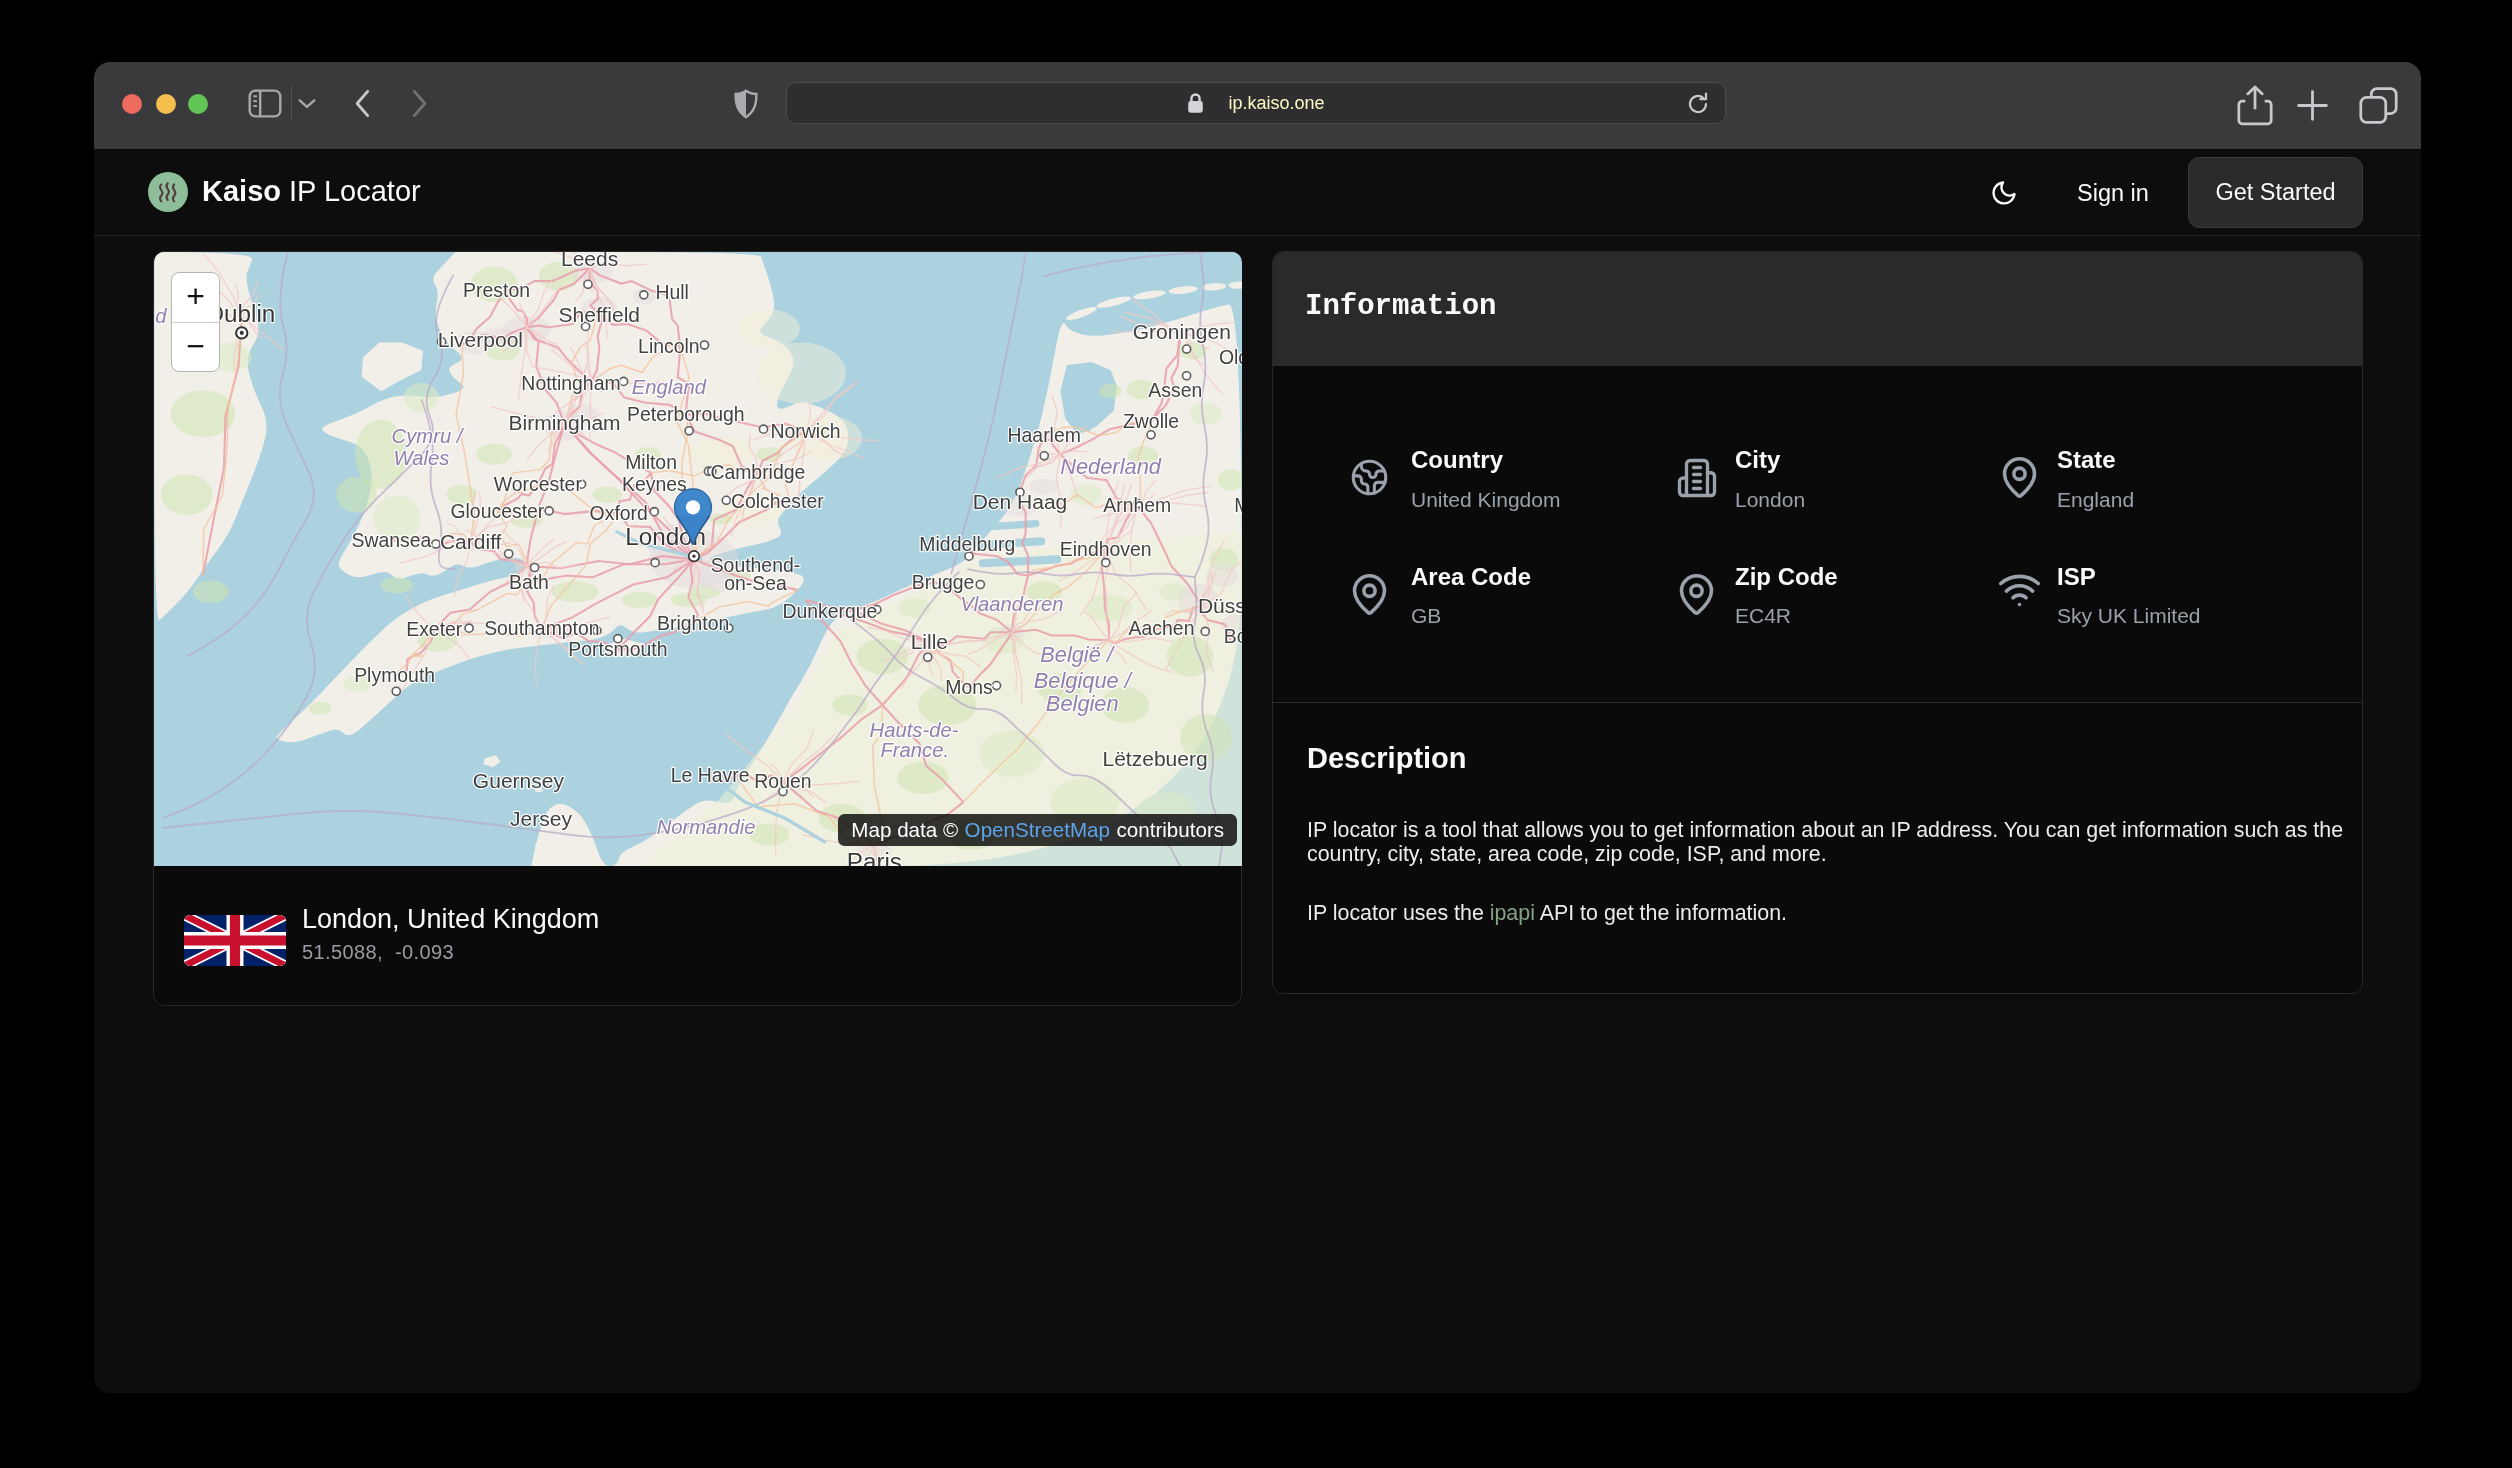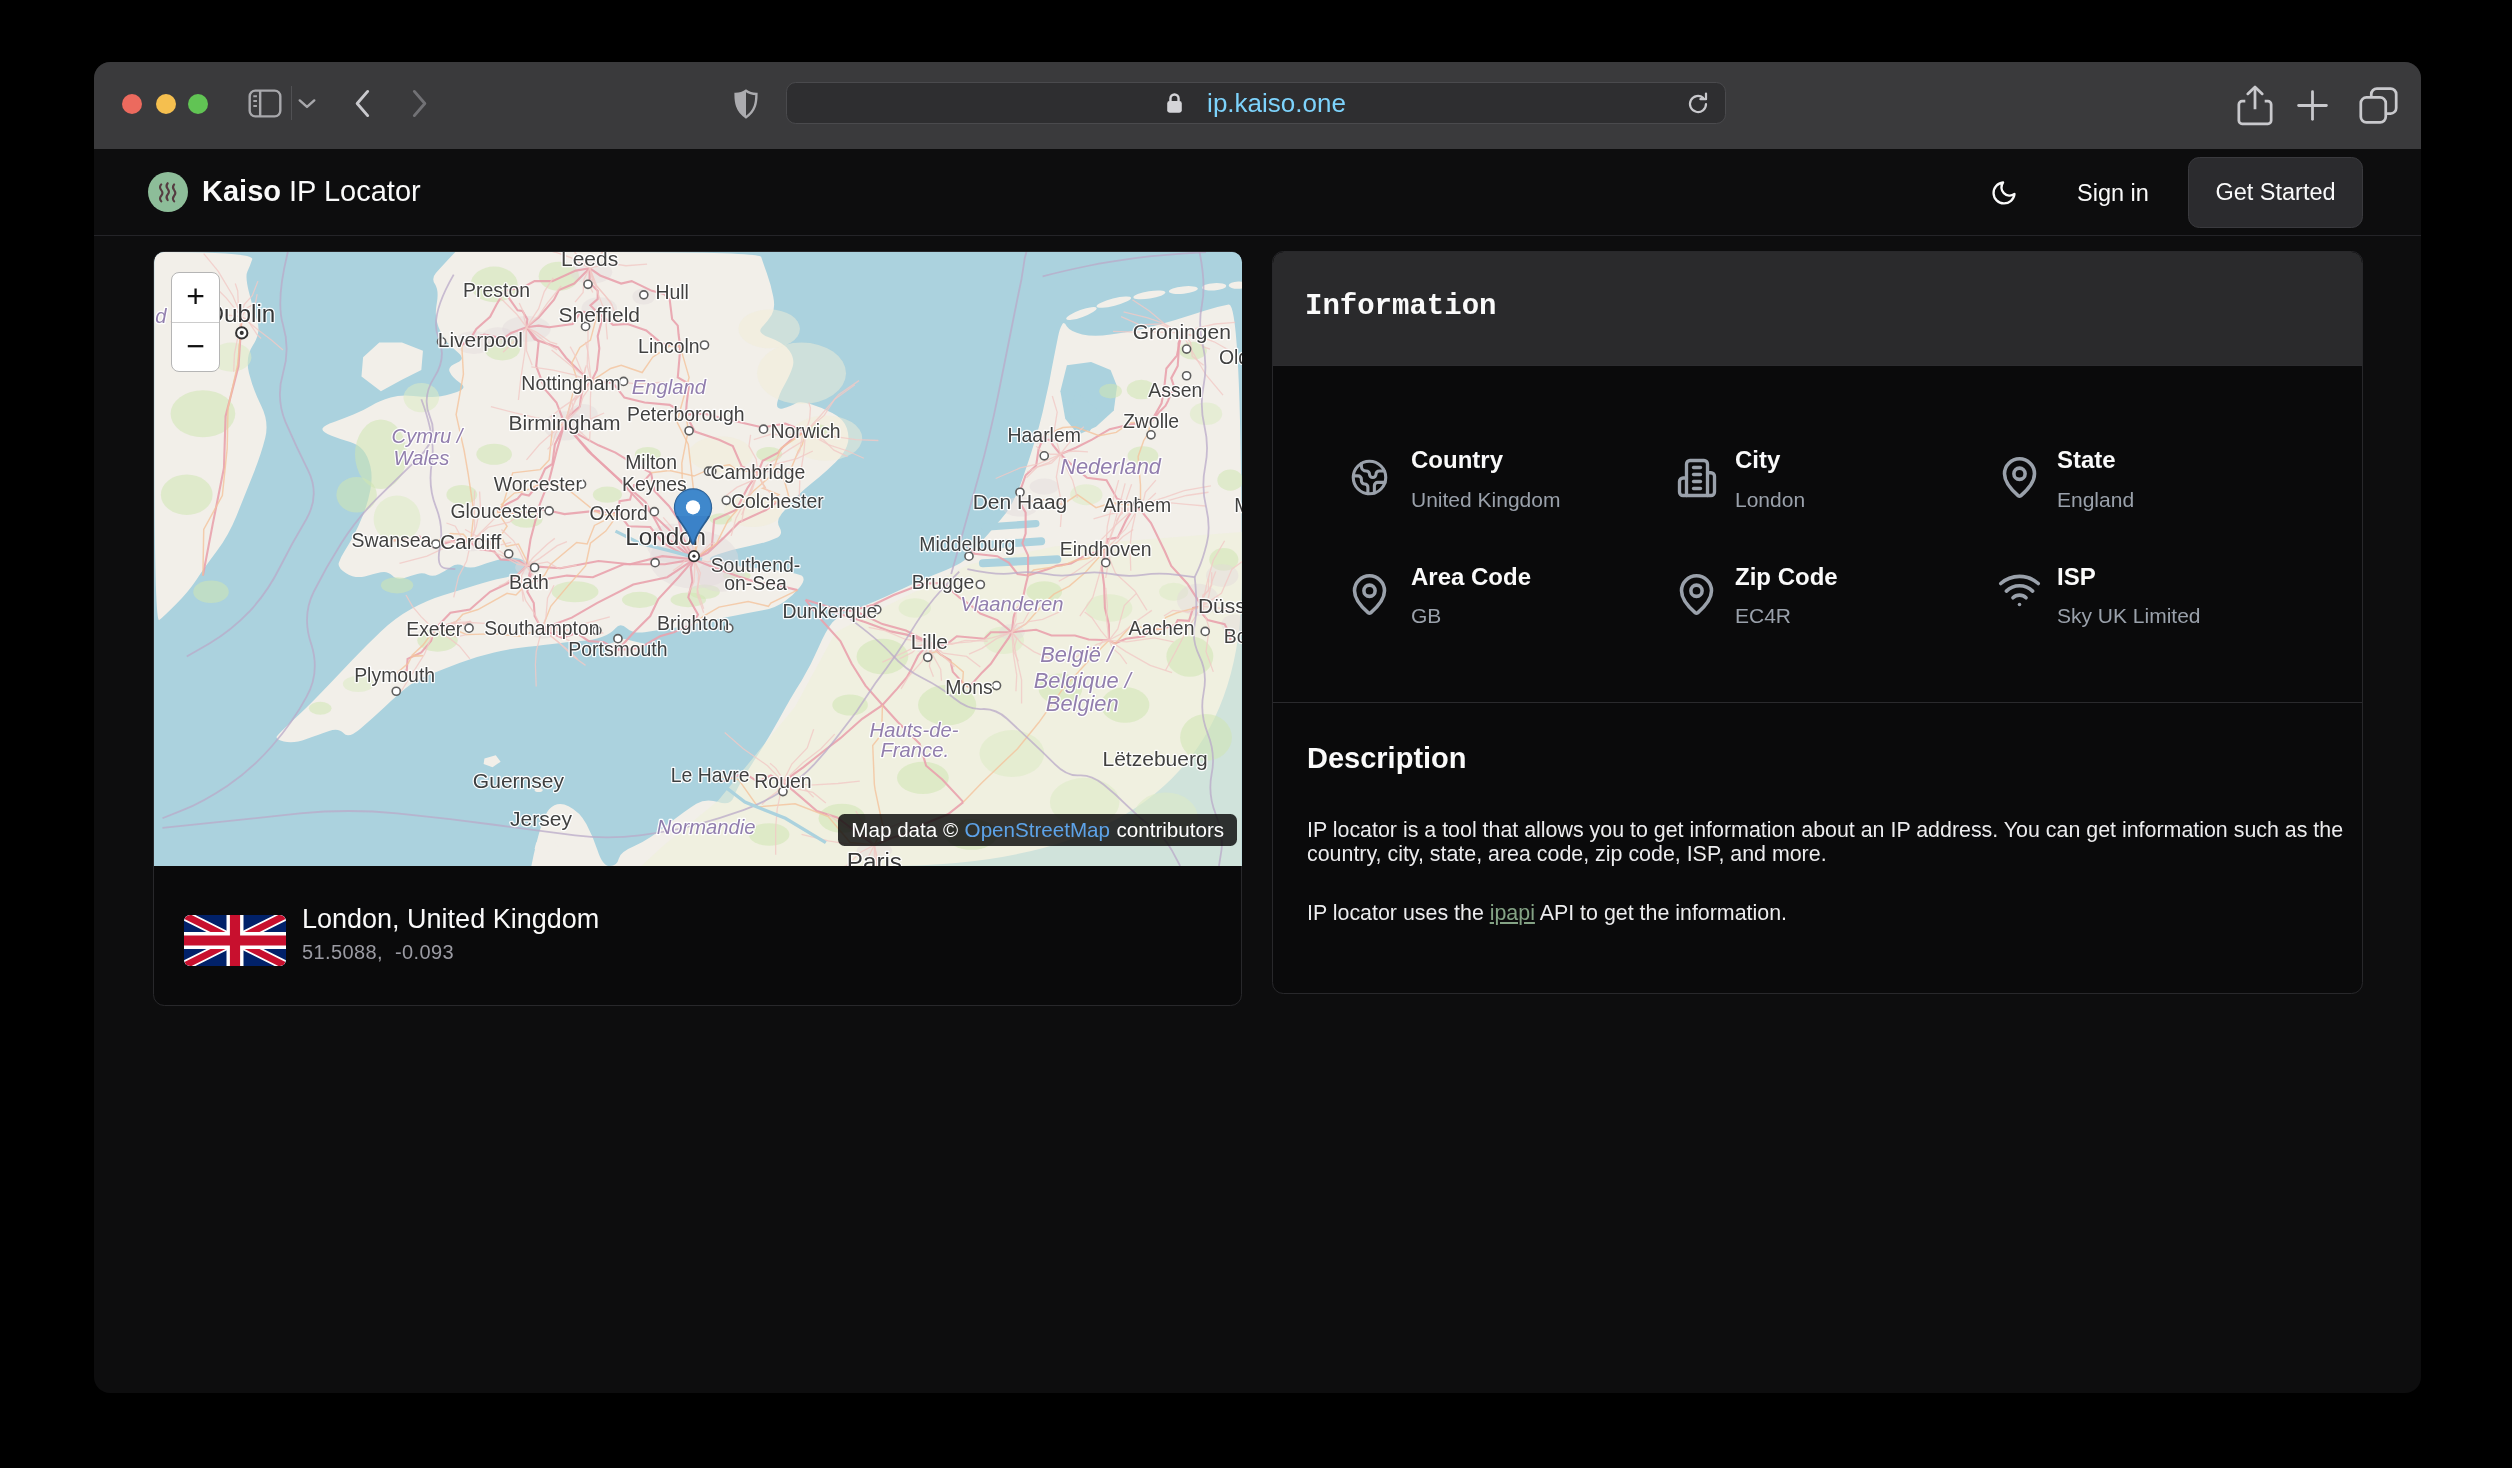--- a/index.html
+++ b/index.html
@@ -12,21 +12,21 @@
   #chrome { position:absolute; left:0; top:0; width:100%; height:87px; background:#3a3a3c; }
   .tl { position:absolute; top:32px; width:20px; height:20px; border-radius:50%; }
   #chrome svg.icon { position:absolute; }
   #urlbar {
     position:absolute; left:692px; top:20px; width:940px; height:42px;
     background:#2e2e30; border:0.8px solid #4a4a4d; border-radius:9.7px;
   }
   #urltext {
     position:absolute; left:0; right:0; top:0; bottom:0;
     display:flex; align-items:center; justify-content:center;
-    color:#7dd3fc; font-size:26px; gap:24px;
+    color:#fef9c3; font-size:18px; gap:24px;
   }
   
   #appheader { position:absolute; left:0; top:87px; width:100%; height:87px;
     border-bottom:0.8px solid #242428; background:#0d0d0e; }
   #logo { position:absolute; left:54px; top:23px; width:40px; height:40px; border-radius:50%; background:#8dbd99; }
   #brand { position:absolute; left:108px; top:26px; font-size:29px; color:#fafafa; white-space:nowrap; }
   #signin { position:absolute; left:1983px; top:31px; font-size:23.5px; color:#fafafa; }
   #getstarted { position:absolute; left:2094px; top:8px; width:175px; height:71px;
     background:#2b2b2e; border:0.8px solid #3a3a3e; border-radius:11.3px;
     display:flex; align-items:center; justify-content:center;
@@ -61,21 +61,21 @@
   
   #infohead { position:absolute; left:0; top:0; width:100%; height:114px; background:#2a2a2c;
     border-bottom:0.8px solid #2c2c2f; border-radius:10.5px 10.5px 0 0; }
   #infohead h2 { position:absolute; left:32px; top:38px; font-size:29px; color:#fafafa; font-weight:700;font-family:Liberation Mono, monospace; }
   .glabel { position:absolute; font-size:24px; font-weight:600; color:#fafafa; }
   .gvalue { position:absolute; font-size:21px; color:#9aa1ab; }
   .gicon  { position:absolute; }
   #divider { position:absolute; left:0; top:450px; width:100%; height:0.8px; background:#2a2a2d; }
   #desc h2 { position:absolute; left:34px; top:490px; font-size:29px; color:#fafafa; font-weight:700; }
   #desc p { position:absolute; left:34px; width:1076px; font-size:21.4px; line-height:24px; color:#ececee; }
-  .ipapi { color:#84a385;text-decoration:underline; }
+  .ipapi { color:#84a385; }
 </style>
 </head>
 <body>
 <div id="window">
 
   <div id="chrome">
     <div class="tl" style="left:28px; background:#ec6a5e;"></div>
     <div class="tl" style="left:62px; background:#f5bf4f;"></div>
     <div class="tl" style="left:94px; background:#61c454;"></div>
 

